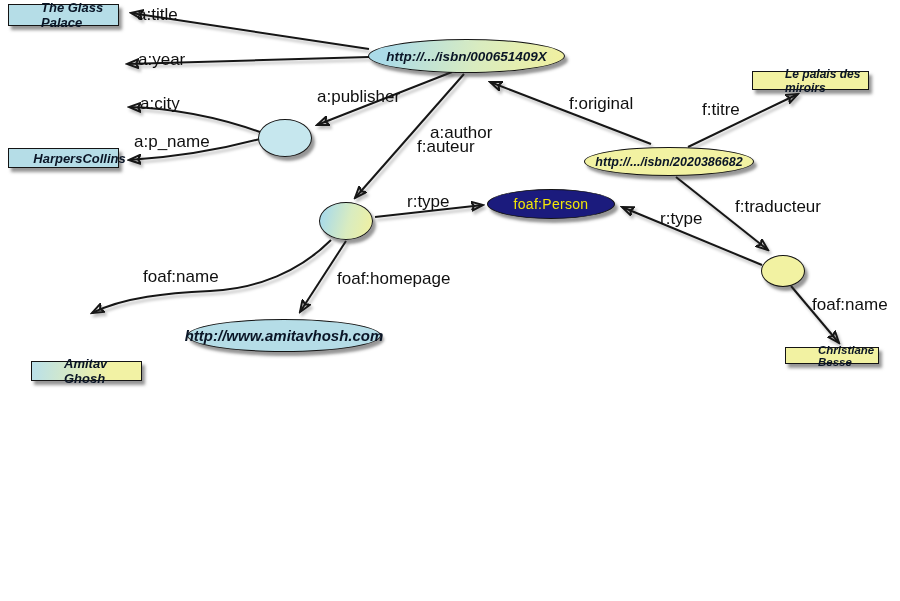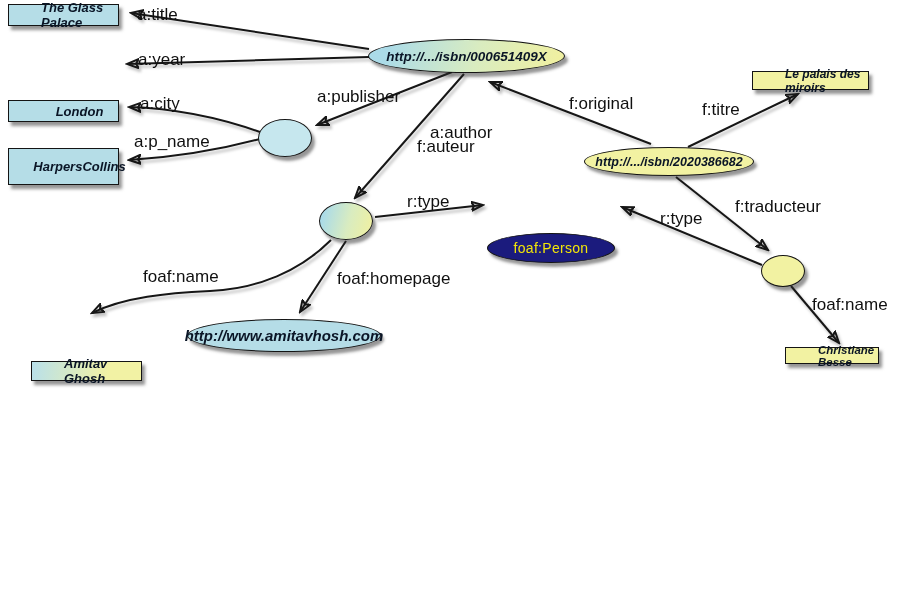--- a/index.html
+++ b/index.html
@@ -48,28 +48,27 @@
     <path d="M 688,147 L 798,94" marker-end="url(#ah)"></path>
     <path d="M 676,177 L 768,250" marker-end="url(#ah)"></path>
     <path d="M 762,265 L 622,207" marker-end="url(#ah)"></path>
     <path d="M 375,217 L 483,205" marker-end="url(#ah)"></path>
     <path d="M 331,240 C 300,271 258,289 210,291 C 168,293 124,297 92,313" marker-end="url(#ah)"></path>
     <path d="M 346,241 L 300,312" marker-end="url(#ah)"></path>
     <path d="M 791,286 L 839,343" marker-end="url(#ah)"></path>
   </svg>
 
   <div class="node rect fill-blue" style="left:8px;top:4px;width:111px;height:22px;font-size:13px;">The Glass Palace</div>
-  <div class="node rect fill-blue" style="left:8px;top:100px;width:111px;height:22px;font-size:13px;">London</div>
-  <div class="node rect fill-blue" style="left:8px;top:148px;width:111px;height:37px;font-size:13px;">HarpersCollins</div>
+  <div class="node rect fill-blue" style="left:8px;top:148px;width:111px;height:20px;font-size:13px;">HarpersCollins</div>
 
   <div class="node ellipse fill-grad" style="left:368px;top:39px;width:197px;height:34px;font-size:13.5px;">http://.../isbn/000651409X</div>
   <div class="node ellipse fill-yellow" style="left:584px;top:147px;width:170px;height:29px;font-size:12.5px;">http://.../isbn/2020386682</div>
   <div class="node ellipse fill-blue" style="left:187px;top:319px;width:194px;height:33px;font-size:15px;">http://www.amitavhosh.com</div>
 
-  <div class="node ellipse fill-navy person-label" style="left:487px;top:189px;width:128px;height:30px;margin-top:44px;">foaf:Person</div>
+  <div class="node ellipse fill-navy person-label" style="left:487px;top:189px;width:128px;height:30px;">foaf:Person</div>
 
   <div class="node ellipse fill-blue" style="left:258px;top:119px;width:54px;height:38px;background:#c6e7ee;"></div>
   <div class="node ellipse fill-grad" style="left:319px;top:202px;width:54px;height:38px;"></div>
   <div class="node ellipse fill-yellow" style="left:761px;top:255px;width:44px;height:32px;"></div>
 
   <div class="node rect fill-yellow" style="left:752px;top:71px;width:117px;height:19px;font-size:12px;">Le palais des miroirs</div>
   <div class="node rect fill-grad-rect" style="left:31px;top:324px;width:111px;height:20px;font-size:13px;margin-top:37px;">Amitav Ghosh</div>
   <div class="node rect fill-yellow" style="left:785px;top:347px;width:94px;height:17px;font-size:11.5px;">Christiane Besse</div>
 
   <span class="edge-label" style="left:137px;top:5px;">a:title</span>

